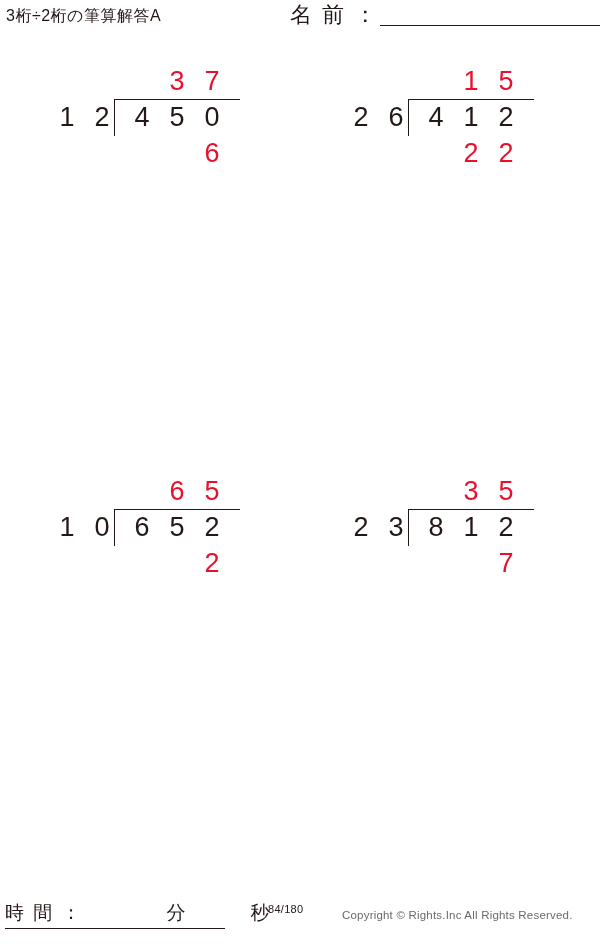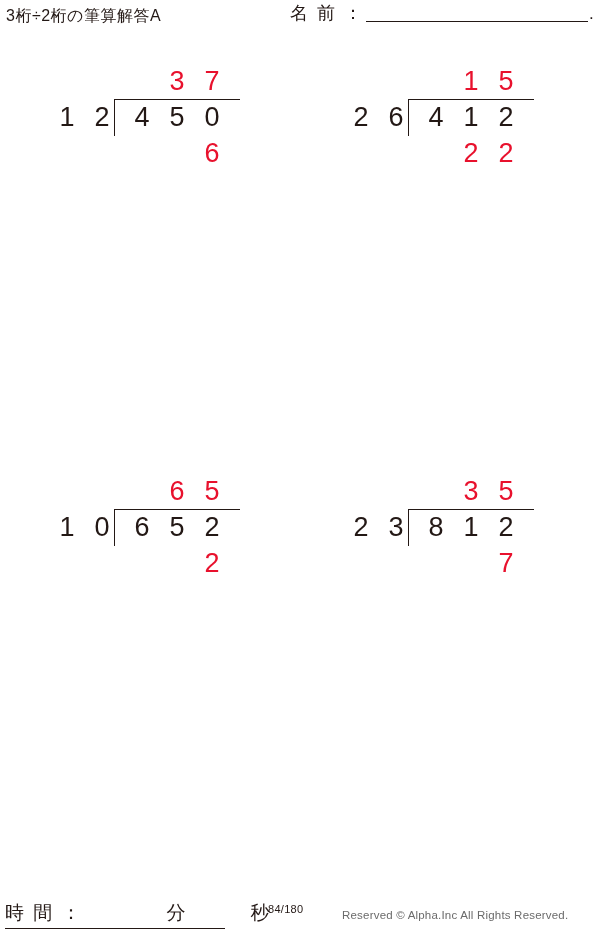--- a/index.html
+++ b/index.html
@@ -28,21 +28,21 @@
   }
   #name-area {
     position: absolute;
     left: 290px;
     top: 4px;
     display: flex;
     align-items: flex-end;
     white-space: nowrap;
   }
   #name-area .name-label {
-    font-size: 18px;
+    font-size: 22px;
     letter-spacing: 2px;
     color: #231815;
     line-height: 1;
     padding-bottom: 2px;
   }
   #name-area .name-rule {
     width: 222px;
     height: 0;
     border-bottom: 1.6px solid #231815;
     margin-left: 2px;
@@ -282,14 +282,14 @@
       </div>
     </div>
 
   </div>
 
 </div>
 
 <div id="footer">
   <div id="time-area">時 間 ：　　　　分　　　秒</div>
   <div id="page-number">84/180</div>
-  <div id="copyright">Reserved © Alpha.Inc All Rights Reserved.</div>
+  <div id="copyright">Copyright © Rights.Inc All Rights Reserved.</div>
 </div>
 
 </body></html>

